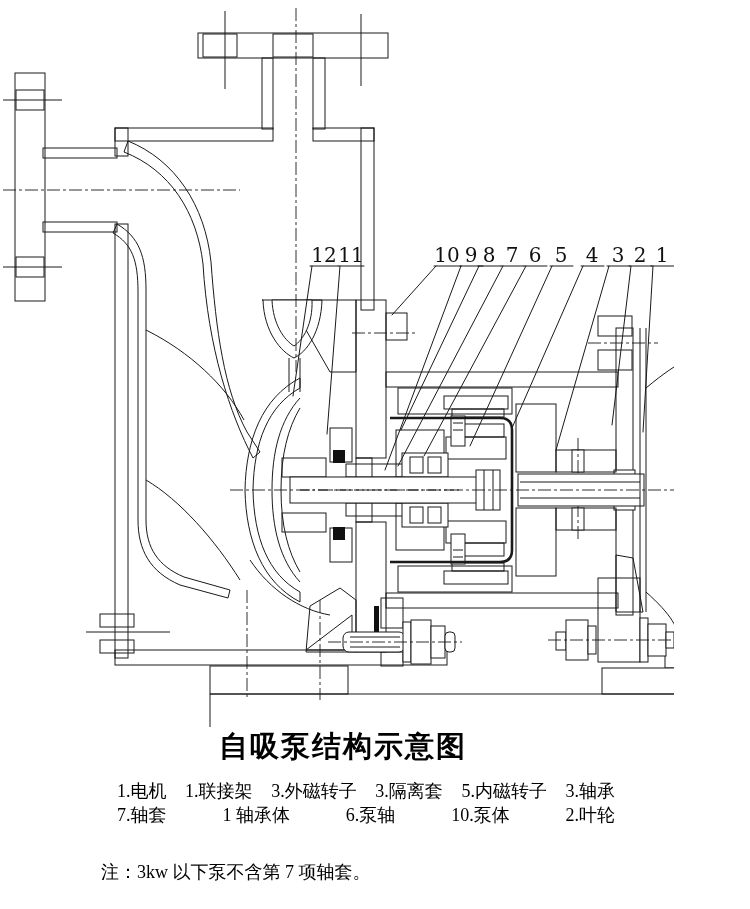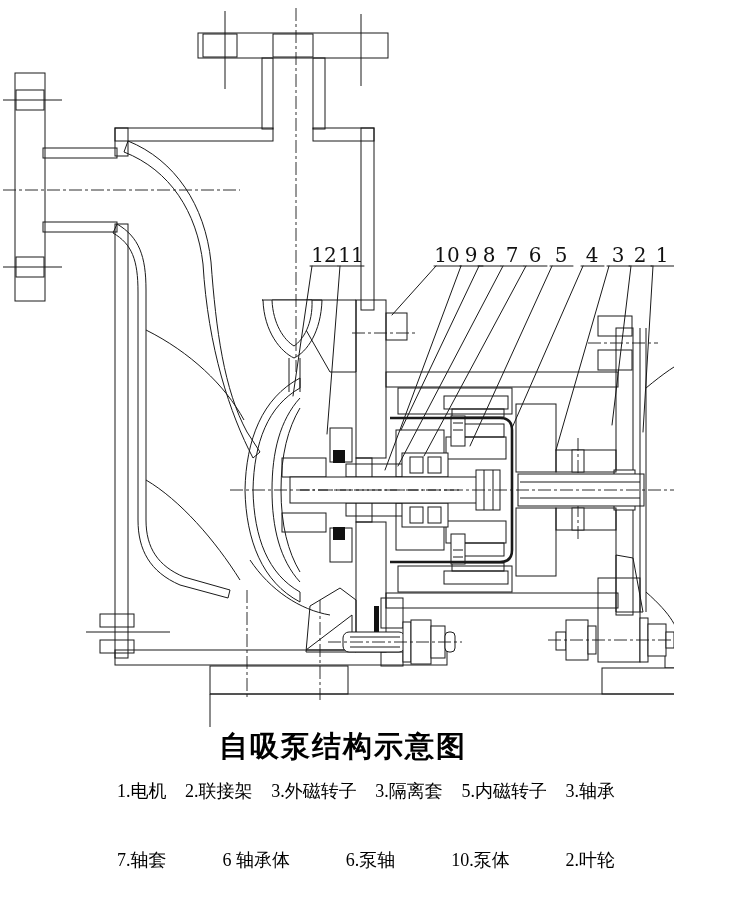--- a/index.html
+++ b/index.html
@@ -4,21 +4,21 @@
 <style>
   html,body{margin:0;padding:0;background:#fff;}
   .stage{position:relative;width:674px;height:909px;background:#fff;overflow:hidden;
          font-family:"Liberation Serif", serif;color:#000;}
   .stage svg{position:absolute;left:0;top:0;}
   .fig-title{position:absolute;left:0;right:0;top:727px;text-align:center;
              font-size:29px;font-weight:bold;letter-spacing:2px;padding-left:12px;}
   .legend-row{position:absolute;left:101px;width:498px;display:flex;
               justify-content:space-between;font-size:18px;white-space:nowrap;margin-left:16px;}
   .legend-row1{top:779px;}
-  .legend-row2{top:848px;align-items:flex-end;}
+  .legend-row2{top:803px;align-items:flex-end;}
   .fig-note{position:absolute;left:101px;top:860px;font-size:18px;white-space:nowrap;}
   
   .ln{stroke:#1a1a1a;stroke-width:1;fill:none;}
   .ln2{stroke:#1a1a1a;stroke-width:2.6;fill:none;}
   .wt{fill:#ffffff;stroke:#1a1a1a;stroke-width:1;}
   .blk{fill:#111;stroke:none;}
   .cl{stroke:#1a1a1a;stroke-width:0.9;fill:none;stroke-dasharray:13 3 3 3;}
   .num{font-family:"DejaVu Serif", serif;font-size:20px;fill:#111;text-anchor:middle;}
 </style>
 </head>
@@ -298,28 +298,29 @@
     <text x="618" y="262" class="num">3</text>
     <text x="640" y="262" class="num">2</text>
     <text x="662" y="262" class="num">1</text>
   </g>
 </svg>
 
   <div class="fig-title">自吸泵结构示意图</div>
 
   <div class="legend-row legend-row1">
     <span>1.电机</span>
-    <span>2.联接架</span>
+    <span>1.联接架</span>
     <span>3.外磁转子</span>
     <span>3.隔离套</span>
     <span>5.内磁转子</span>
     <span>3.轴承</span>
   </div>
 
   <div class="legend-row legend-row2">
     <span>7.轴套</span>
-    <span>6 轴承体</span>
+    <span>1 轴承体</span>
     <span>6.泵轴</span>
     <span>10.泵体</span>
     <span>2.叶轮</span>
   </div>
 
+  <div class="fig-note">注：3kw 以下泵不含第 7 项轴套。</div>
 </div>
 
 </body></html>

